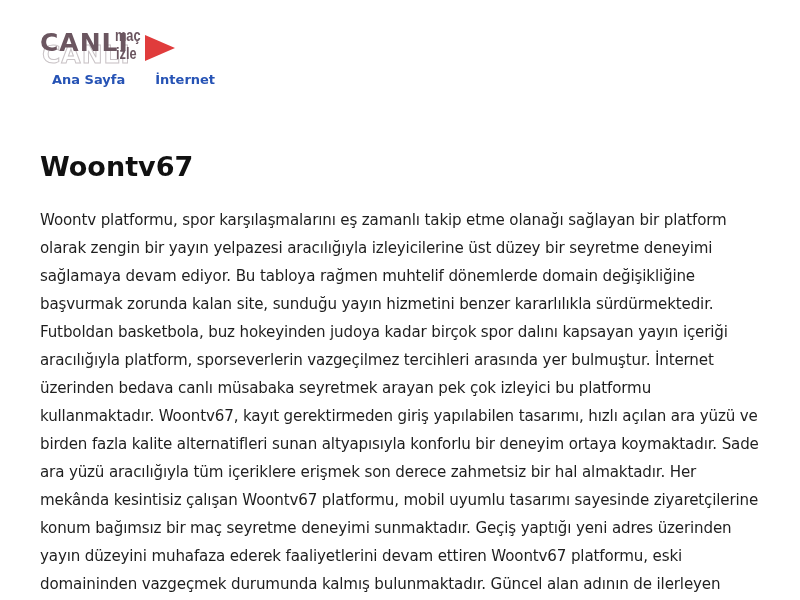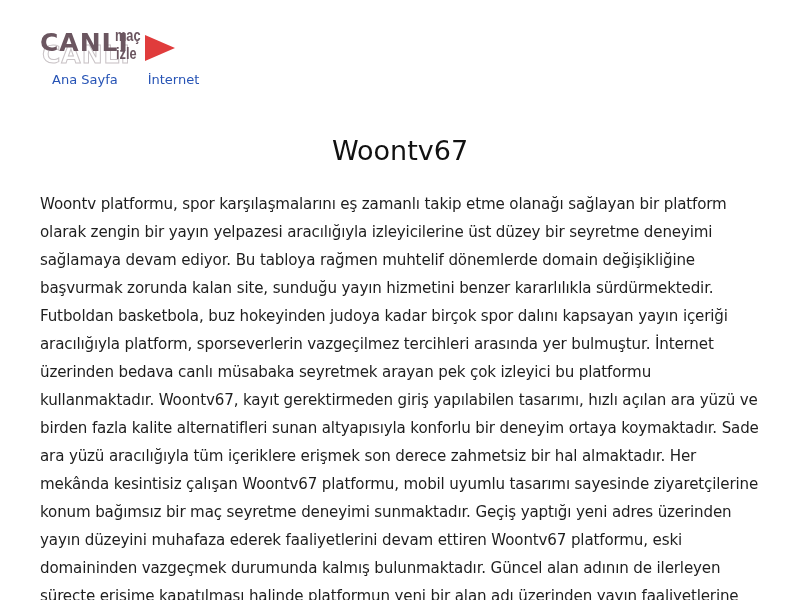--- a/index.html
+++ b/index.html
@@ -5,23 +5,23 @@
   html, body { margin: 0; padding: 0; background: #ffffff; }
   body { width: 800px; height: 600px; overflow: hidden; font-family: "DejaVu Sans", sans-serif; color: #1a1a1a; }
   .header { position: relative; height: 70px; margin-top: 30px; }
   .logo { position: absolute; left: 40px; top: 0px; width: 140px; height: 38px; }
   .logo-canli-shadow { position: absolute; left: 2px; top: 12px; font-family: "DejaVu Sans", sans-serif; font-weight: bold; font-size: 25px; letter-spacing: 1px; color: transparent; -webkit-text-stroke: 1px #c9c3c6; line-height: 25px; }
   .logo-canli { position: absolute; left: 0px; top: -2px; font-family: "DejaVu Sans", sans-serif; font-weight: bold; font-size: 25px; letter-spacing: 1px; color: #6b5660; line-height: 30px; }
   .logo-mac { position: absolute; left: 75px; top: -3px; font-family: "Liberation Sans", sans-serif; font-weight: bold; font-size: 17px; color: #6b5660; line-height: 17px; transform: scaleX(0.75); transform-origin: left; }
   .logo-izle { position: absolute; left: 76px; top: 15px; font-family: "Liberation Sans", sans-serif; font-weight: bold; font-size: 17px; color: #6b5660; line-height: 17px; transform: scaleX(0.75); transform-origin: left; }
   .logo-play { position: absolute; left: 105px; top: 5px; width: 0; height: 0; border-top: 13px solid transparent; border-bottom: 13px solid transparent; border-left: 30px solid #e03c3c; }
   .nav { position: absolute; left: 52px; top: 42px; display: flex; gap: 30px; }
-  .nav a { font-family: "DejaVu Sans", sans-serif; font-size: 13px; color: #2653b5; text-decoration: none; }
+  .nav a { font-family: "DejaVu Sans", sans-serif; font-size: 13px; color: #2653b5; text-decoration: none; font-weight: bold; }
   .main { padding: 0 40px; }
-  h1 { margin: 34px 0 0 0; font-family: "DejaVu Sans", sans-serif; font-weight: normal; font-size: 27px; color: #111; letter-spacing: 0; line-height: 34px; text-align: center; }
+  h1 { margin: 50px 0 0 0; font-family: "DejaVu Sans", sans-serif; font-weight: bold; font-size: 27px; color: #111; letter-spacing: 0; line-height: 34px; }
   p.body { margin: 22px 0 0 0; font-family: "DejaVu Sans", sans-serif; font-size: 15.1px; line-height: 28px; color: #1e1e1e; letter-spacing: -0.15px; }
 </style>
 </head>
 <body>
 
 <div class="header">
   <div class="logo">
     <span class="logo-canli-shadow">CANLI</span>
     <span class="logo-canli">CANLI</span>
     <span class="logo-mac">maç</span>

